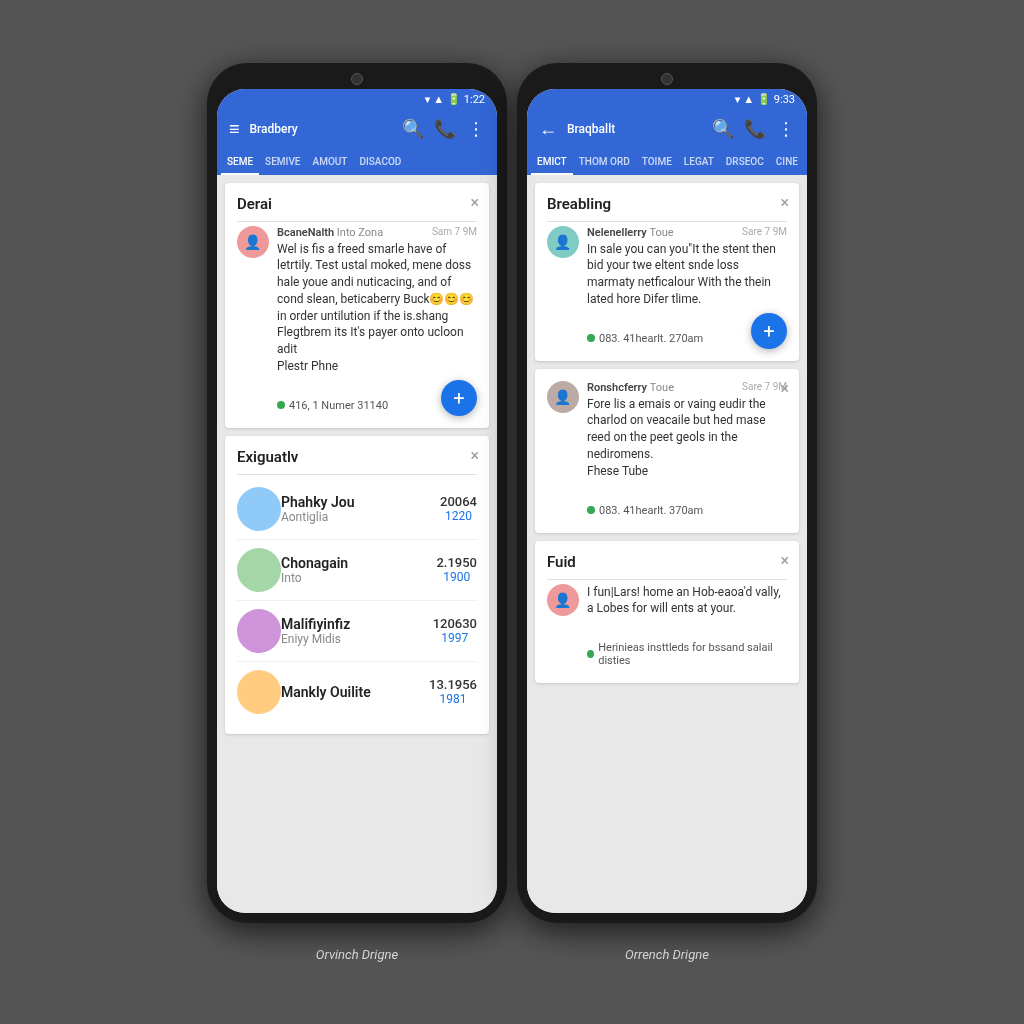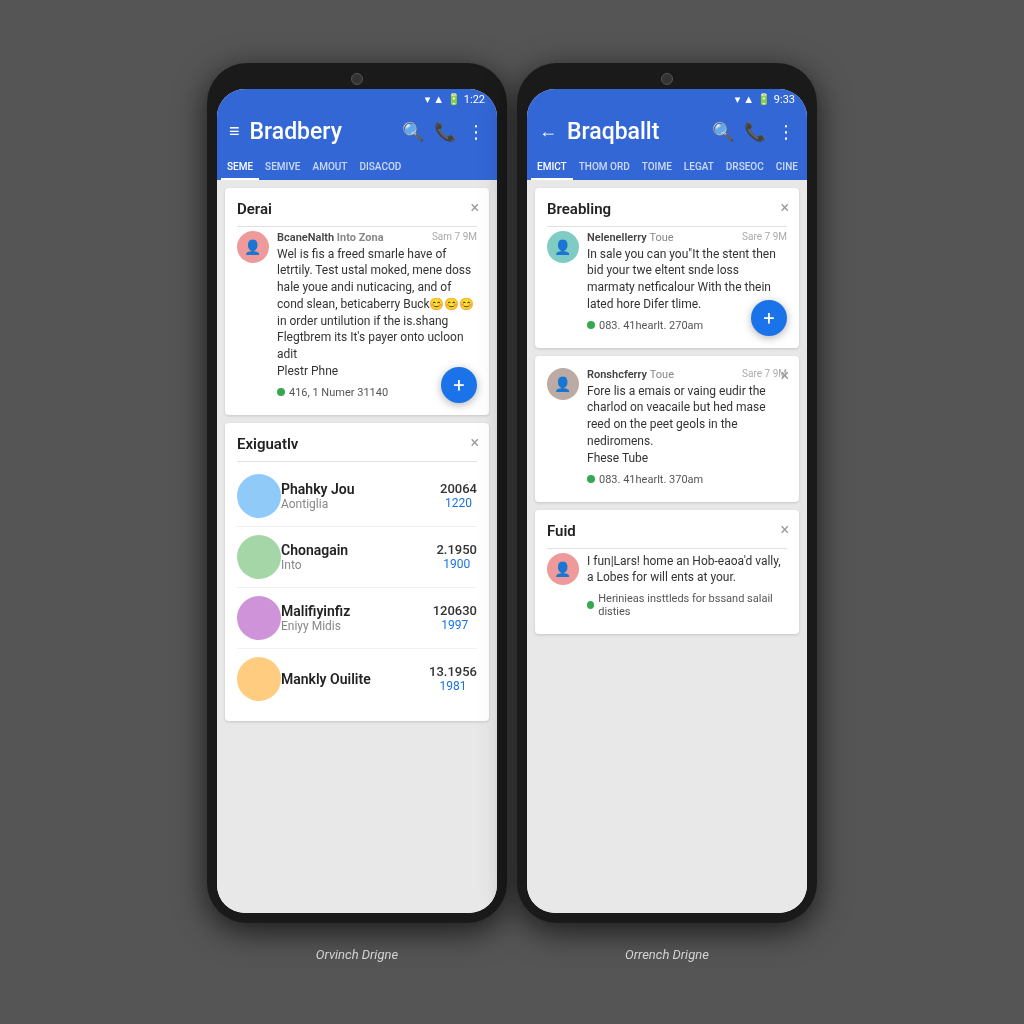--- a/index.html
+++ b/index.html
@@ -68,21 +68,21 @@
     .app-bar {
       background: #3367d6;
       color: white;
       padding: 8px 12px;
       display: flex;
       align-items: center;
       gap: 10px;
     }
     .app-bar-title {
       flex: 1;
-      font-size: 23px;
+      font-size: 12px;
       font-weight: 500;
     }
     .app-bar-icon {
       font-size: 18px;
       cursor: pointer;
     }
     .tabs-bar {
       background: #3367d6;
       display: flex;
       overflow-x: hidden;
@@ -156,21 +156,21 @@
     }
     .message-text {
       font-size: 12px;
       color: #333;
       line-height: 1.4;
     }
     .message-meta {
       display: flex;
       align-items: center;
       gap: 4px;
-      margin-top: 6px;
+      margin-top: 24px;
       font-size: 11px;
       color: #555;
     }
     .green-dot {
       width: 8px;
       height: 8px;
       background: #34a853;
       border-radius: 50%;
       display: inline-block;
     }
@@ -298,21 +298,21 @@
             <div class="card">
               <span class="card-close">×</span>
               <div class="card-title">Derai</div>
               <div class="divider-line"></div>
               <div class="message-item">
                 <div class="avatar-circle av1">
                   <div class="face face-sm">👤</div>
                 </div>
                 <div class="message-body">
                   <div class="message-header">
-          <span style="font-weight:600;font-size:11px;color:#444;">BcaneNalth <span style="font-weight:bold;color:#888;margin-top:7px;">Into Zona</span></span>
+          <span style="font-weight:600;font-size:11px;color:#444;">BcaneNalth <span style="font-weight:normal;color:#888;margin-top:7px;">Into Zona</span></span>
           <span style="font-size:10px;color:#aaa;">Sam 7 9M</span>
         </div>
                   <div class="message-text">Wel is fis a freed smarle have of letrtily. Test ustal moked, mene doss hale youe andi nuticacing, and of cond slean, beticaberry Buck😊😊😊 in order untilution if the is.shang Flegtbrem its It's payer onto ucloon adit</div>
                   <div class="message-text link">Plestr Phne</div>
                   <div class="message-meta">
                     <span class="green-dot"></span>
                     <span>416, 1 Numer 31140</span>
                   </div>
                 </div>
               </div>

